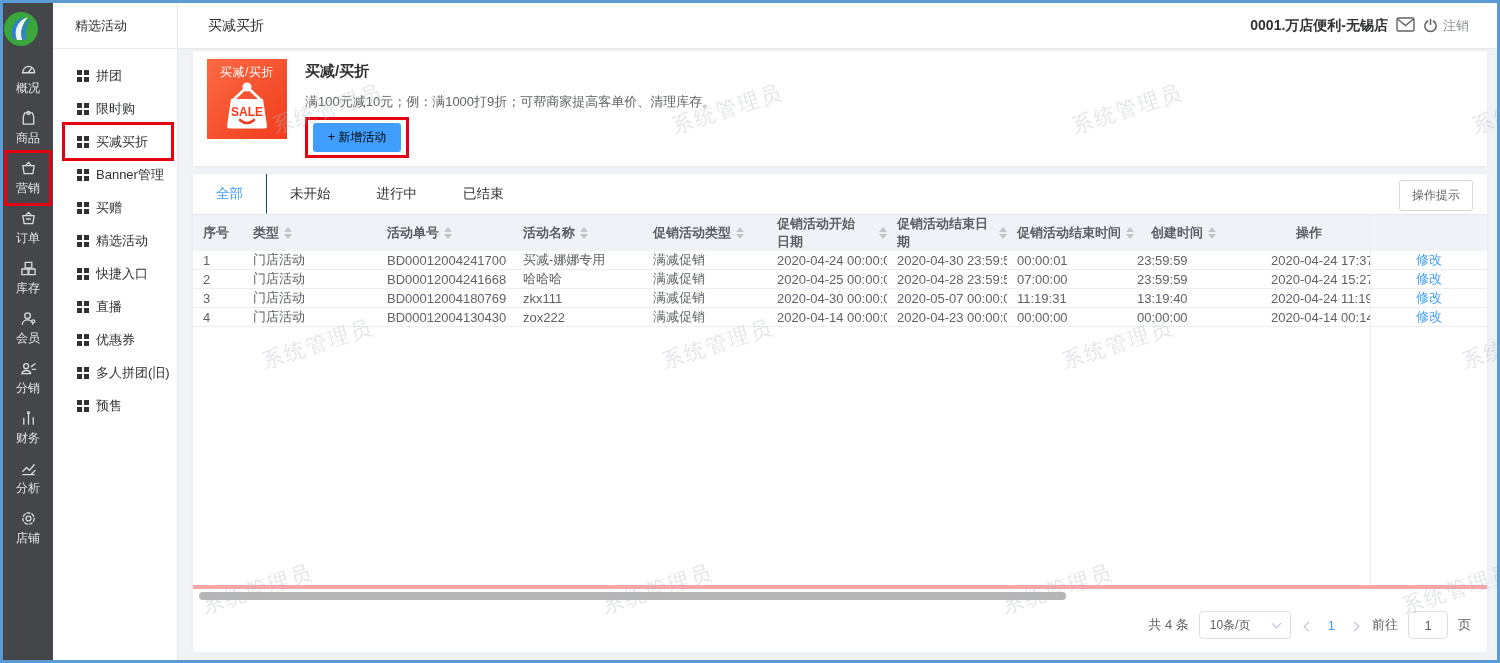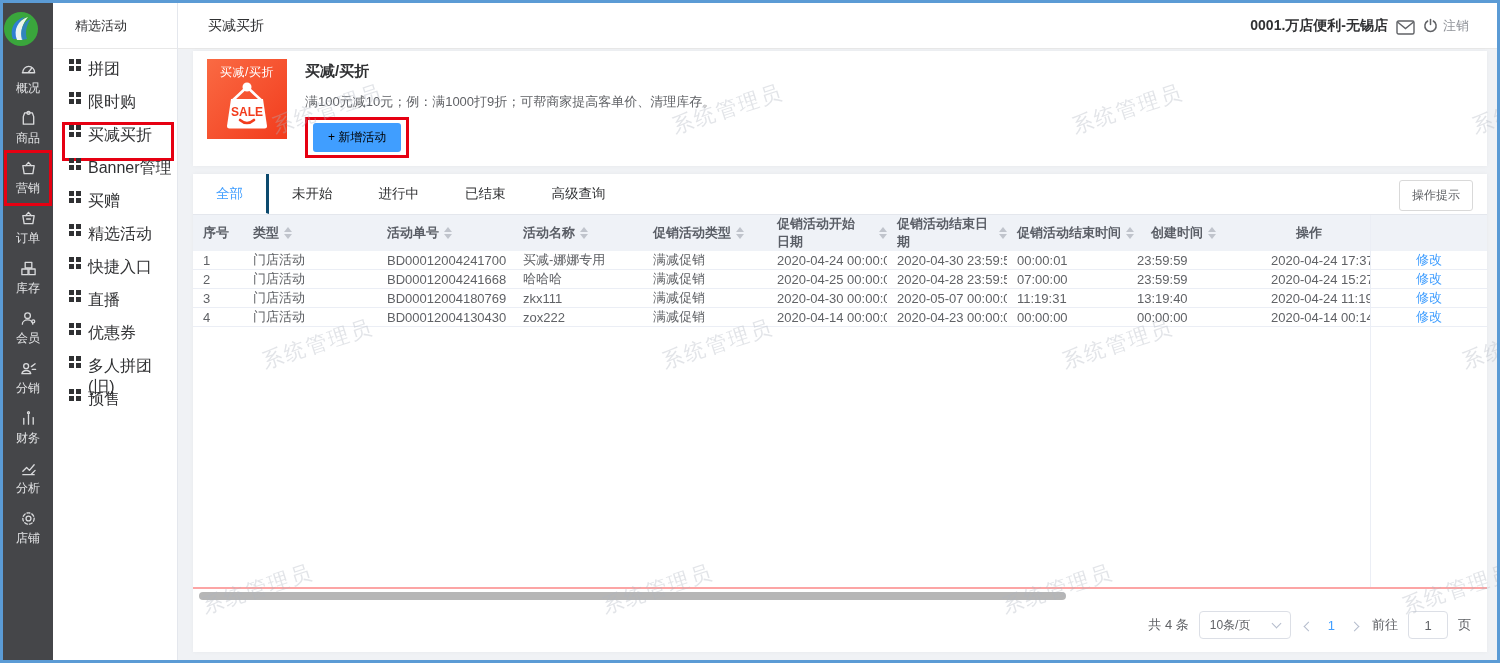--- a/index.html
+++ b/index.html
@@ -14,29 +14,29 @@
   .logo{width:36px;height:36px;margin:8px 0 6px;}
   .lsb-item{position:relative;width:100%;display:flex;flex-direction:column;align-items:center;padding:7px 0 6px;cursor:pointer;}
   .lsb-item svg{width:17px;height:17px;stroke:#d9dadc;fill:none;stroke-width:1.4;stroke-linecap:round;stroke-linejoin:round;}
   .lsb-item .lbl{font-size:12px;color:#e3e4e6;margin-top:3px;}
   .lsb-item.annotated::after{content:'';position:absolute;left:1px;right:1px;top:-3px;bottom:-3px;border:3px solid var(--annotation);pointer-events:none;}
 
   
   .submenu{width:125px;flex:0 0 125px;background:#fff;border-right:1px solid #e4e7ed;}
   .submenu-title{height:46px;line-height:46px;padding-left:22px;font-size:13px;color:#303133;border-bottom:1px solid #e8e8e8;}
   .submenu-list{list-style:none;padding-top:10px;}
-  .submenu-item{position:relative;height:33px;display:flex;align-items:flex-start;gap:7px;padding-left:16px;font-size:16px;color:#303133;cursor:pointer;}
+  .submenu-item{position:relative;height:33px;display:flex;align-items:center;gap:7px;padding-left:24px;font-size:13px;color:#303133;cursor:pointer;}
   .submenu-item svg{width:12px;height:12px;flex:0 0 12px;}
   .submenu-item.annotated::after{content:'';position:absolute;left:9px;right:3px;top:-3px;bottom:-3px;border:3px solid var(--annotation);pointer-events:none;}
 
   
   .main{flex:1;position:relative;display:flex;flex-direction:column;min-width:0;overflow:hidden;}
   .topbar{height:46px;flex:0 0 46px;background:#fff;border-bottom:1px solid #e8e8e8;display:flex;align-items:center;padding:0 28px 0 30px;}
   .topbar-title{font-size:14px;color:#303133;}
-  .topbar-right{margin-left:auto;display:flex;align-items:flex-end;gap:8px;}
+  .topbar-right{margin-left:auto;display:flex;align-items:flex-start;gap:8px;}
   .store-name{font-size:14px;font-weight:bold;color:#303133;}
   .icon-btn{display:flex;align-items:center;cursor:pointer;}
   .icon-btn svg{stroke:#606266;fill:none;stroke-width:1.4;}
   .logout{display:flex;align-items:center;gap:5px;color:#909399;font-size:13px;cursor:pointer;}
   .logout svg{stroke:#606266;fill:none;stroke-width:1.6;stroke-linecap:round;}
 
   .content{flex:1;padding:2px 10px 8px 15px;display:flex;flex-direction:column;min-height:0;border-radius:11px;}
   .card{background:#fff;box-shadow:0 0 4px rgba(0,0,0,.04);}
 
   
@@ -46,24 +46,24 @@
   .banner-info{margin-left:18px;padding-top:3px;}
   .banner-title{font-size:15px;font-weight:bold;color:#303133;}
   .banner-desc{font-size:13px;color:#606266;margin-top:12px;}
   .annotate{display:inline-block;border:3px solid var(--annotation);padding:3px 5px;margin-top:6px;}
   .btn-primary{background:var(--accent);color:#000000;border:none;font-size:12px;padding:6px 15px;border-radius:3px;cursor:pointer;}
 
   
   .list-card{flex:1;display:flex;flex-direction:column;min-height:0;}
   .tabs-row{position:relative;flex:0 0 40px;display:flex;border-bottom:1px solid #e4e7ed;}
   .tab{height:40px;line-height:40px;padding:0 23px;font-size:13.5px;color:#303133;cursor:pointer;}
-  .tab.active{color:var(--accent);background:#fff;border-right:3px solid #0c4a6e;margin-bottom:-1px;border-bottom:1px solid #fff;}
+  .tab.active{color:var(--accent);background:#fff;border-right:1px solid #0c4a6e;margin-bottom:-1px;border-bottom:1px solid #fff;}
   .tips-btn{position:absolute;right:14px;top:6px;background:#fff;border:1px solid #d9d9d9;border-radius:3px;font-size:12px;color:#606266;padding:6px 12px;cursor:pointer;}
 
-  .table-wrap{position:relative;flex:1;display:flex;flex-direction:column;border-bottom:2px solid #fca5a5;min-height:0;justify-content:space-between;}
+  .table-wrap{position:relative;flex:1;display:flex;flex-direction:column;border-bottom:4px solid #fca5a5;min-height:0;justify-content:space-between;}
   .table-wrap::after{content:'';position:absolute;top:0;bottom:0;right:116px;border-left:1px solid #ebeef5;}
   .thr{display:flex;flex:0 0 34px;background:#eff2f7;align-items:center;}
   .th{font-size:13px;color:#5a5e66;font-weight:bold;display:flex;align-items:center;padding-left:10px;}
   .tr{display:flex;flex:0 0 28px;align-items:center;border-bottom:1px solid #ebeef5;}
   .td{font-size:13px;color:#606266;padding-left:10px;white-space:nowrap;overflow:hidden;}
   .c0{width:50px;} .c1{width:134px;} .c2{width:136px;} .c3{width:130px;} .c4{width:124px;}
   .c5{width:120px;gap:17px;} .c6{width:120px;} .c7{width:120px;} .c8{width:134px;} .c9{width:110px;}
   .c10{width:116px;display:flex;justify-content:center;padding-left:0;}
   .caret{display:inline-flex;flex-direction:column;margin-left:5px;gap:2px;}
   .caret i{display:block;width:0;height:0;border-left:4px solid transparent;border-right:4px solid transparent;}
@@ -331,21 +331,20 @@
         </span>
       </div>
     </section>
 
     <section class="card list-card">
       <div class="tabs-row">
         <div class="tab active">全部</div>
           <div class="tab">未开始</div>
           <div class="tab">进行中</div>
           <div class="tab">已结束</div>
-          <div class="tab">高级查询</div>
           <button class="tips-btn">操作提示</button>
       </div>
 
       <div class="table-wrap">
         <div class="thr">
             <div class="th c0">
               <span>序号</span>
             </div>
             <div class="th c1">
               <span>类型</span>

